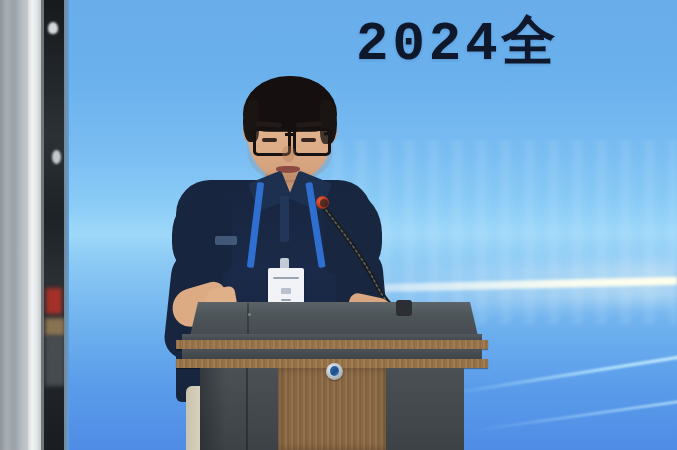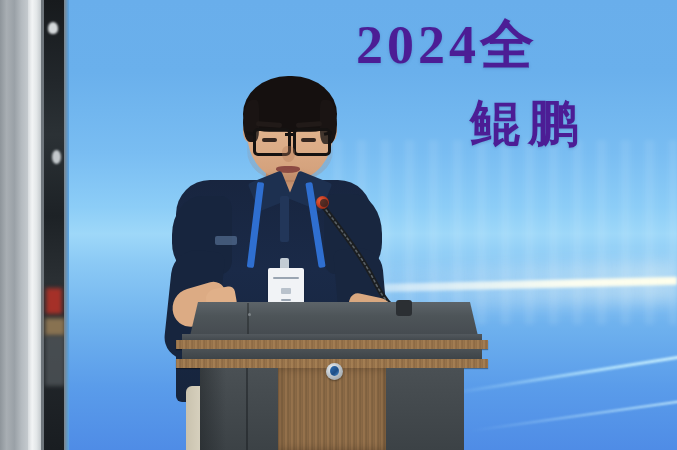--- a/index.html
+++ b/index.html
@@ -107,22 +107,22 @@
     background: linear-gradient(90deg,
       rgba(255,255,255,0) 0%,
       rgba(255,255,255,.35) 100%);
     transform: rotate(-5deg);
     filter: blur(1.5px);
   }
 
   
   .banner-line1, .banner-line2 {
     position: absolute;
-    color: #4c1d95;
-    font-family: Liberation Serif, serif;
+    color: #0f172a;
+    font-family: Liberation Mono, monospace;
     font-weight: bold;
     white-space: nowrap;
     text-shadow: 0 1px 3px rgba(40,90,150,.30);
     letter-spacing: 4px;
   }
   .banner-line1 {
     left: 356px;
     top: 16px;
     font-size: 54px;
     line-height: 58px;
@@ -659,21 +659,20 @@
 
   <div class="backdrop"></div>
   <div class="streaks"></div>
   <div class="beam-glow"></div>
   <div class="beam"></div>
   <div class="sweep"></div>
   <div class="sweep2"></div>
   <div class="faint-line"></div>
 
   <div class="banner-line1">2024全</div>
-  <div class="banner-line2">鲲鹏</div>
 
   <div class="speaker">
     <div class="torso"></div>
     <div class="shoulder-l"></div>
     <div class="shoulder-r"></div>
 
     <div class="neck"></div>
     <div class="head"></div>
     <div class="face-shade"></div>
     <div class="ear-l"></div>

